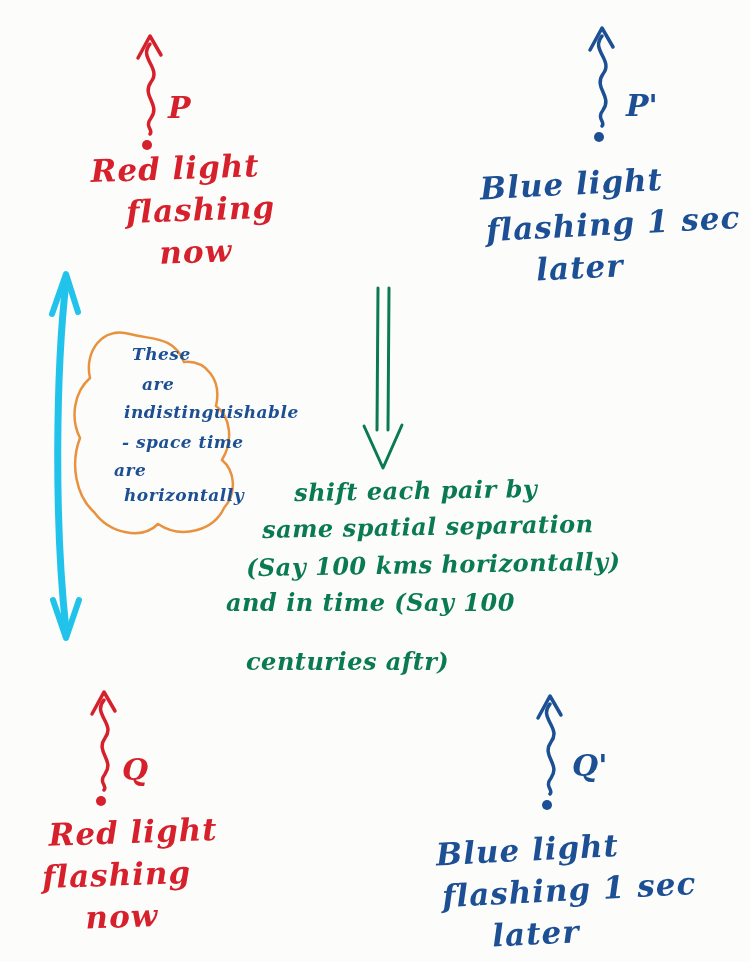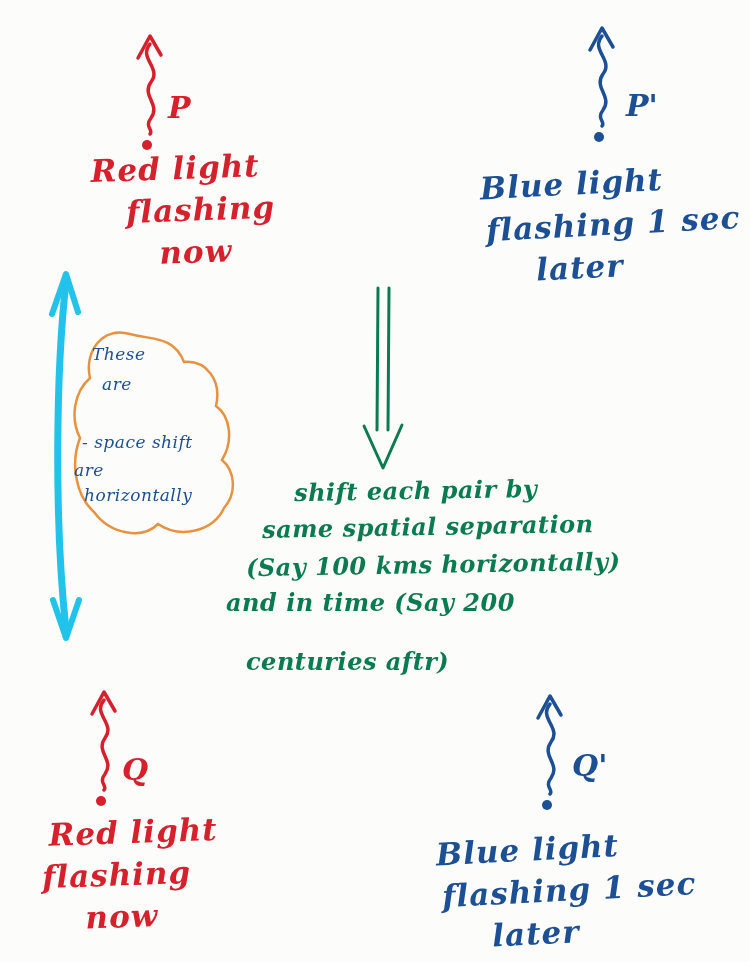--- a/index.html
+++ b/index.html
@@ -7,21 +7,21 @@
     position:relative;width:750px;height:962px;margin:0 auto;
     background:#fcfcfb;overflow:hidden;
     font-family:"DejaVu Serif", serif;font-style:italic;
   }
   .hand{position:absolute;white-space:nowrap;line-height:1.35;}
   .red{color:#d6202b;}
   .blue{color:#1c4f93;}
   .cap{font-size:31px;font-weight:bold;letter-spacing:1px;}
   .cap div{white-space:nowrap;}
   .pt-label{position:absolute;font-size:30px;font-weight:bold;}
-  .blob-line{position:absolute;font-size:17px;color:#1c4f93;font-weight:normal;letter-spacing:.5px;}
+  .blob-line{position:absolute;font-size:17px;color:#1c4f93;font-weight:bold;letter-spacing:.5px;padding-left:40px;}
   .green-line{position:absolute;font-size:24px;color:#0a7a52;font-weight:bold;letter-spacing:.5px;}
   svg{position:absolute;overflow:visible;}
   .stroke-red{stroke:#d6202b;}
   .stroke-blue{stroke:#1c4f93;}
   .fill-red{fill:#d6202b;}
   .fill-blue{fill:#1c4f93;}
 </style>
 </head>
 <body>
 
@@ -57,34 +57,35 @@
     <path d="M26,22 C16,110 14,260 26,370" fill="none" stroke="#22c3ea" stroke-width="7" stroke-linecap="round"></path>
     <path d="M12,54 L26,14 L38,52" fill="none" stroke="#22c3ea" stroke-width="6" stroke-linecap="round" stroke-linejoin="round"></path>
     <path d="M13,340 L26,378 L39,340" fill="none" stroke="#22c3ea" stroke-width="6" stroke-linecap="round" stroke-linejoin="round"></path>
   </svg>
 
   <svg style="left:68px;top:322px;" width="192" height="236" viewBox="0 0 192 236">
     <path d="M62,12 C34,4 16,30 22,56 C6,70 2,96 12,116 C2,142 8,174 26,190 C42,212 74,218 90,202 C114,218 146,208 156,186 C170,170 166,148 154,138 C166,118 162,94 148,84 C154,58 138,38 116,40 C106,14 84,18 62,12 Z" fill="none" stroke="#e8923f" stroke-width="2.5" stroke-linecap="round"></path>
   </svg>
   <div class="blob-line" style="left:92px;top:344px;">These</div>
   <div class="blob-line" style="left:102px;top:374px;">are</div>
-  <div class="blob-line" style="left:82px;top:432px;">- space shift</div>
+  <div class="blob-line" style="left:84px;top:402px;">indistinguishable</div>
+  <div class="blob-line" style="left:82px;top:432px;">- space time</div>
   <div class="blob-line" style="left:74px;top:460px;">are</div>
   <div class="blob-line" style="left:84px;top:485px;">horizontally</div>
 
   <svg style="left:352px;top:282px;" width="64" height="200" viewBox="0 0 64 200">
     <path d="M26,6 L25,148" fill="none" stroke="#0a7a52" stroke-width="3" stroke-linecap="round"></path>
     <path d="M37,6 L36,148" fill="none" stroke="#0a7a52" stroke-width="3" stroke-linecap="round"></path>
     <path d="M12,144 L31,186 L50,143" fill="none" stroke="#0a7a52" stroke-width="3" stroke-linecap="round" stroke-linejoin="round"></path>
   </svg>
 
   <div class="green-line" style="left:294px;top:476px;transform:rotate(-1deg);">shift each pair by</div>
   <div class="green-line" style="left:262px;top:512px;transform:rotate(-1deg);">same spatial separation</div>
   <div class="green-line" style="left:246px;top:550px;transform:rotate(-1deg);">(Say 100 kms horizontally)</div>
-  <div class="green-line" style="left:226px;top:588px;">and in time (Say 200</div>
+  <div class="green-line" style="left:226px;top:588px;">and in time (Say 100</div>
   <div class="green-line" style="left:246px;top:622px;margin-top:25px;">centuries aftr)</div>
 
   <svg style="left:82px;top:686px;" width="44" height="122" viewBox="0 0 44 122">
     <path class="stroke-red" d="M10,28 L22,6 L33,25" fill="none" stroke-width="3.5" stroke-linecap="round" stroke-linejoin="round"></path>
     <path class="stroke-red" d="M22,14 C10,28 34,38 23,52 C13,66 33,74 23,88 C16,97 26,100 22,104" fill="none" stroke-width="3.5" stroke-linecap="round"></path>
     <circle class="fill-red" cx="19" cy="115" r="5"></circle>
   </svg>
   <div class="pt-label red" style="left:122px;top:752px;">Q</div>
 
   <div class="hand cap red" style="left:42px;top:812px;transform:rotate(-2deg);">

